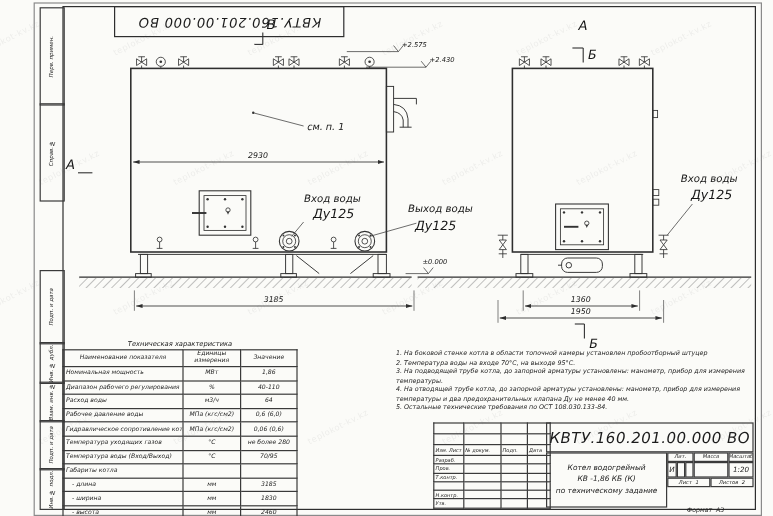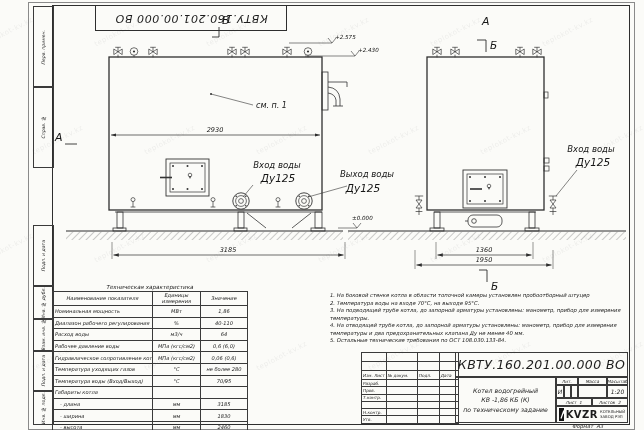--- a/index.html
+++ b/index.html
@@ -484,30 +484,17 @@
   <div class="cell" style="left:217px;top:33px;width:29px;height:13px;"></div>
   <div class="cell" style="left:246px;top:33px;width:21px;height:13px;font-size:6px;font-style:italic;">1:20</div>
   <div class="cell small" style="left:195px;top:46px;width:36px;height:8px;gap:3px;">
     <span>Лист</span>
       <span>1</span>
   </div>
   <div class="cell small" style="left:231px;top:46px;width:36px;height:8px;gap:3px;">
     <span>Листов</span>
       <span>2</span>
   </div>
-  <div class="cell" style="left:195px;top:54px;width:72px;height:17px;">
-    <div class="logo-wrap">
-      <svg width="13" height="13">
-          <rect width="13" height="13" fill="#111"></rect>
-          <path d="M2,10.5 L4.5,3.5 L6.5,8.5 L8.5,3 L11,10.5" stroke="#fff" fill="none" stroke-width="1.2"></path>
-        </svg>
-      <span class="kvzr">KVZR</span>
-      <span class="kvzr-sub">
-        <span>КОТЕЛЬНЫЙ</span><br>
-        <span>ЗАВОД РЭП</span>
-      </span>
-    </div>
-  </div>
 </div>
 
 <div class="abs" id="format">
   <span>Формат</span>&nbsp;&nbsp;<span>А3</span>
 </div>
 
 </body></html>

